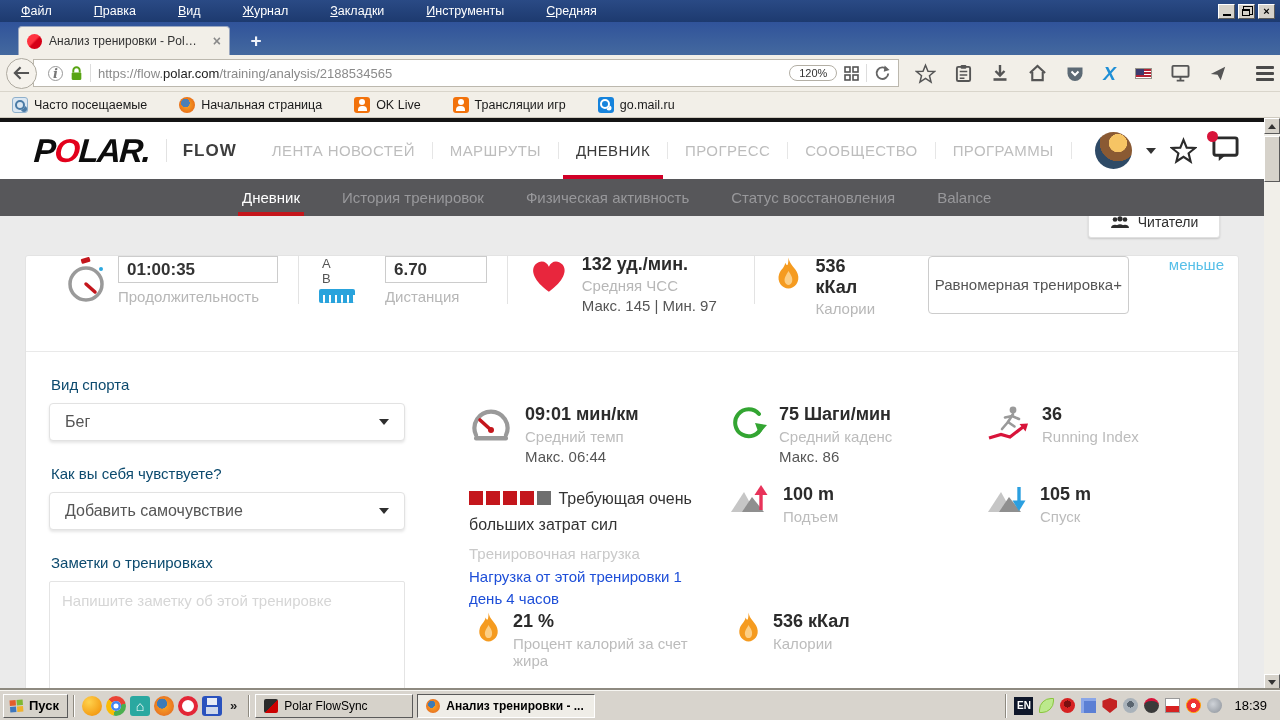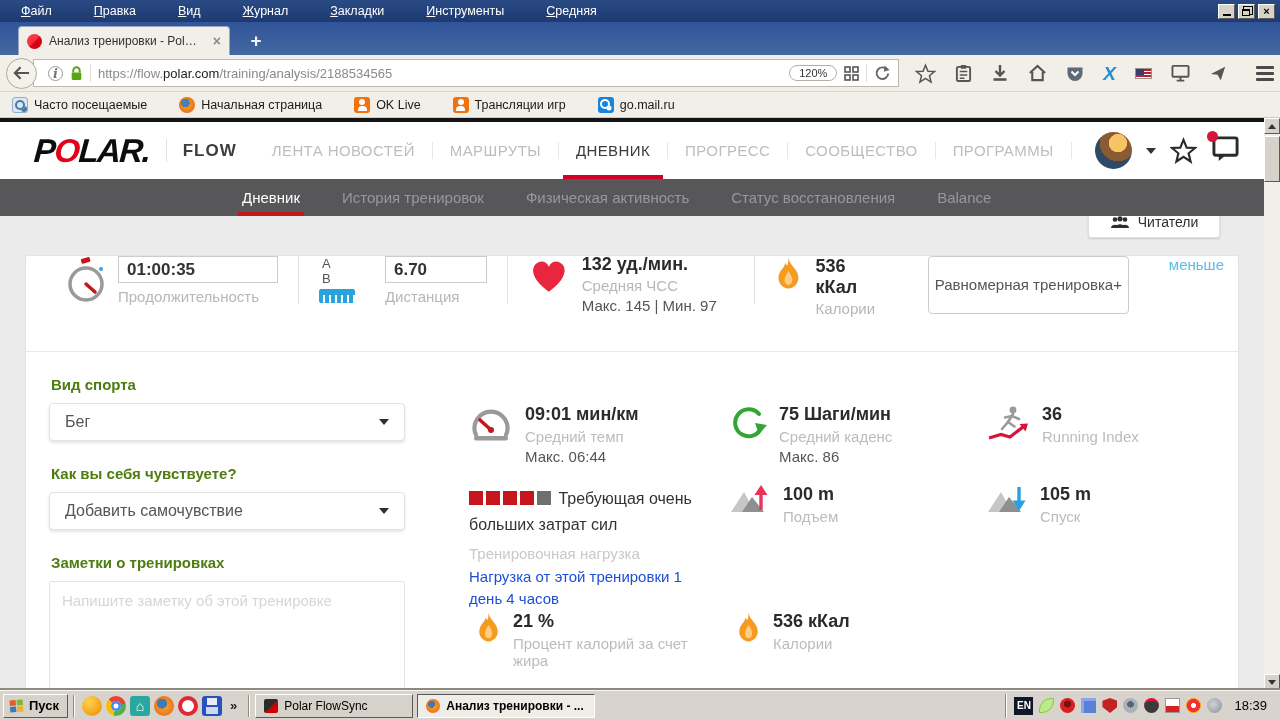--- a/index.html
+++ b/index.html
@@ -102,21 +102,21 @@
   .sum-value { font-size:18px; font-weight:bold; color:#2b2b2b; }
   .sum-max { font-size:15px; color:#555; margin-top:3px; }
   .vdiv { width:1px; height:48px; background:#e3e3e3; margin:0 20px; flex:none; }
   .ab-row { font-size:13px; color:#555; letter-spacing:11px; margin:0 0 3px 3px; }
   .ruler { width:36px; height:14px; background:#29a3dc; border-radius:2px;
     background-image:repeating-linear-gradient(90deg,rgba(0,0,0,0) 0 4px,#fff 4px 6px); background-size:100% 55%; background-repeat:no-repeat; background-position:bottom; background-color:#29a3dc; }
   .type-btn { width:202px; height:58px; margin-left:36px; background:#fff; border:1px solid #ccc; border-radius:4px;
     font-family:inherit; font-size:15px; color:#555; line-height:1.75; }
   .less-link { margin-left:40px; font-size:15px; color:#56bfe8; }
 
-  .fld-label { font-size:15px; color:#4d7c0f; margin:0 0 10px 2px;font-weight:bold; }
+  .fld-label { font-size:15px; color:#0c4a6e; margin:0 0 10px 2px; }
   .select { height:38px; background:#fff; border:1px solid #e2e2e2; border-radius:4px;
     box-shadow:0 2px 3px rgba(0,0,0,.10); display:flex; align-items:center; padding:0 15px;
     font-size:16px; color:#555; margin-bottom:24px; }
   .select .caret { margin-left:auto; border-top-color:#2e2e2e; }
   .notes { width:356px; height:122px; border:1px solid #e4e4e4; border-radius:2px; padding:10px 12px;
     font-family:inherit; font-size:15px; color:#555; resize:none; }
   .notes::placeholder { color:#d6d6d6; }
 
   .stat { position:absolute; display:flex; gap:12px; }
   .s-value { font-size:18px; font-weight:bold; color:#2b2b2b; white-space:nowrap; }

